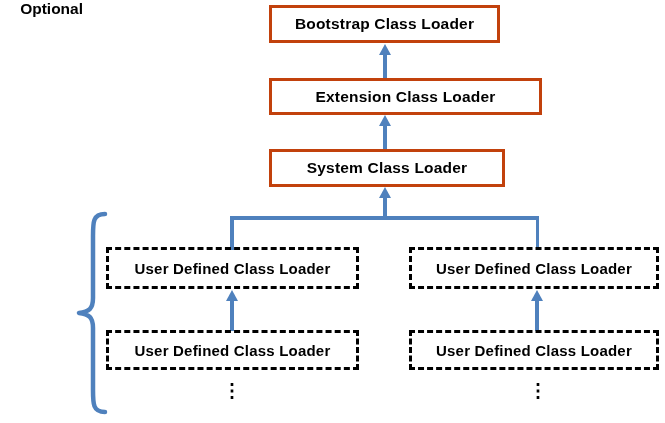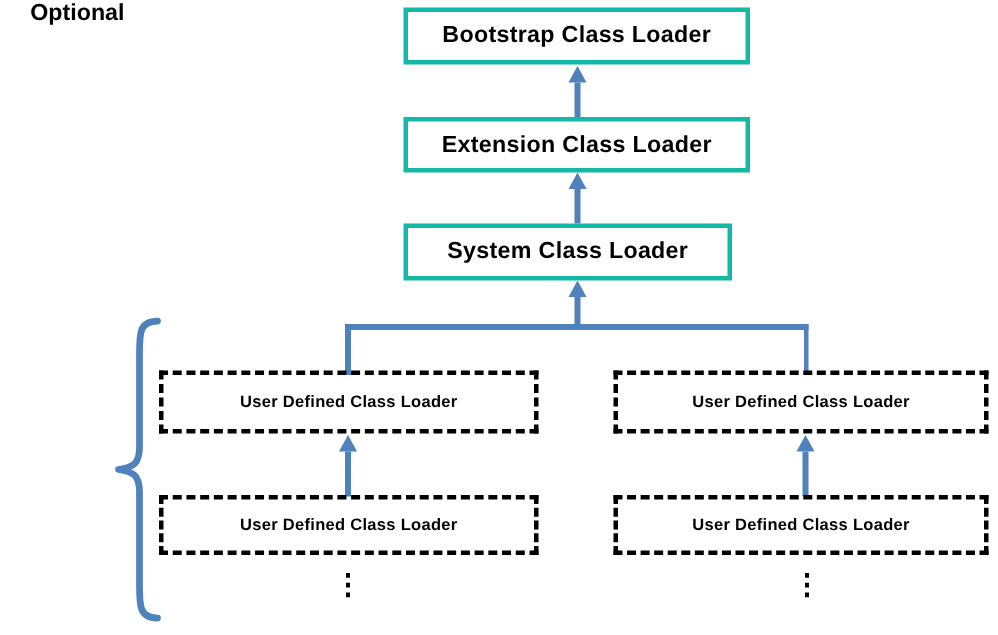--- a/index.html
+++ b/index.html
@@ -11,41 +11,41 @@
     position: relative;
     width: 665px;
     height: 423px;
     background: #ffffff;
     font-family: "Liberation Sans", sans-serif;
     overflow: hidden;
   }
   .solidbox {
     position: absolute;
     box-sizing: border-box;
-    border: 3px solid #14b8a6;
+    border: 3px solid #c2410c;
     background: #ffffff;
     display: flex;
     align-items: center;
     justify-content: center;
     font-weight: bold;
     font-size: 15.5px;
     color: #000000;
     letter-spacing: 0.2px;
     white-space: nowrap;
   }
   .dashbox {
     position: absolute;
     box-sizing: border-box;
     border: 3px dashed #000000;
     background: transparent;
     display: flex;
     align-items: center;
     justify-content: center;
     font-weight: bold;
-    font-size: 11px;
+    font-size: 15px;
     color: #000000;
     letter-spacing: 0.2px;
     white-space: nowrap;
   }
   .arrow-up {
     position: absolute;
     width: 13px;
     display: flex;
     flex-direction: column;
     align-items: center;
@@ -119,24 +119,24 @@
     <div class="shaft"></div>
   </div>
   <div class="arrow-up" style="left:530.5px; top:290px; height:41px;">
     <div class="head"></div>
     <div class="shaft"></div>
   </div>
 
   <div class="solidbox" style="left:269px; top:5px; width:231px; height:38px;">
     <span>Bootstrap Class Loader</span>
   </div>
-  <div class="solidbox" style="left:269px; top:78px; width:231px; height:37px;">
+  <div class="solidbox" style="left:269px; top:78px; width:273px; height:37px;">
     <span>Extension Class Loader</span>
   </div>
-  <div class="solidbox" style="left:269px; top:149px; width:219px; height:38px;align-items:center;">
+  <div class="solidbox" style="left:269px; top:149px; width:236px; height:38px;align-items:center;">
     <span>System Class Loader</span>
   </div>
 
   <div class="dashbox" style="left:106px; top:247px; width:253px; height:42px;">
     <span>User Defined Class Loader</span>
   </div>
   <div class="dashbox" style="left:409px; top:247px; width:250px; height:42px;">
     <span>User Defined Class Loader</span>
   </div>
   <div class="dashbox" style="left:106px; top:330px; width:253px; height:40px;">

